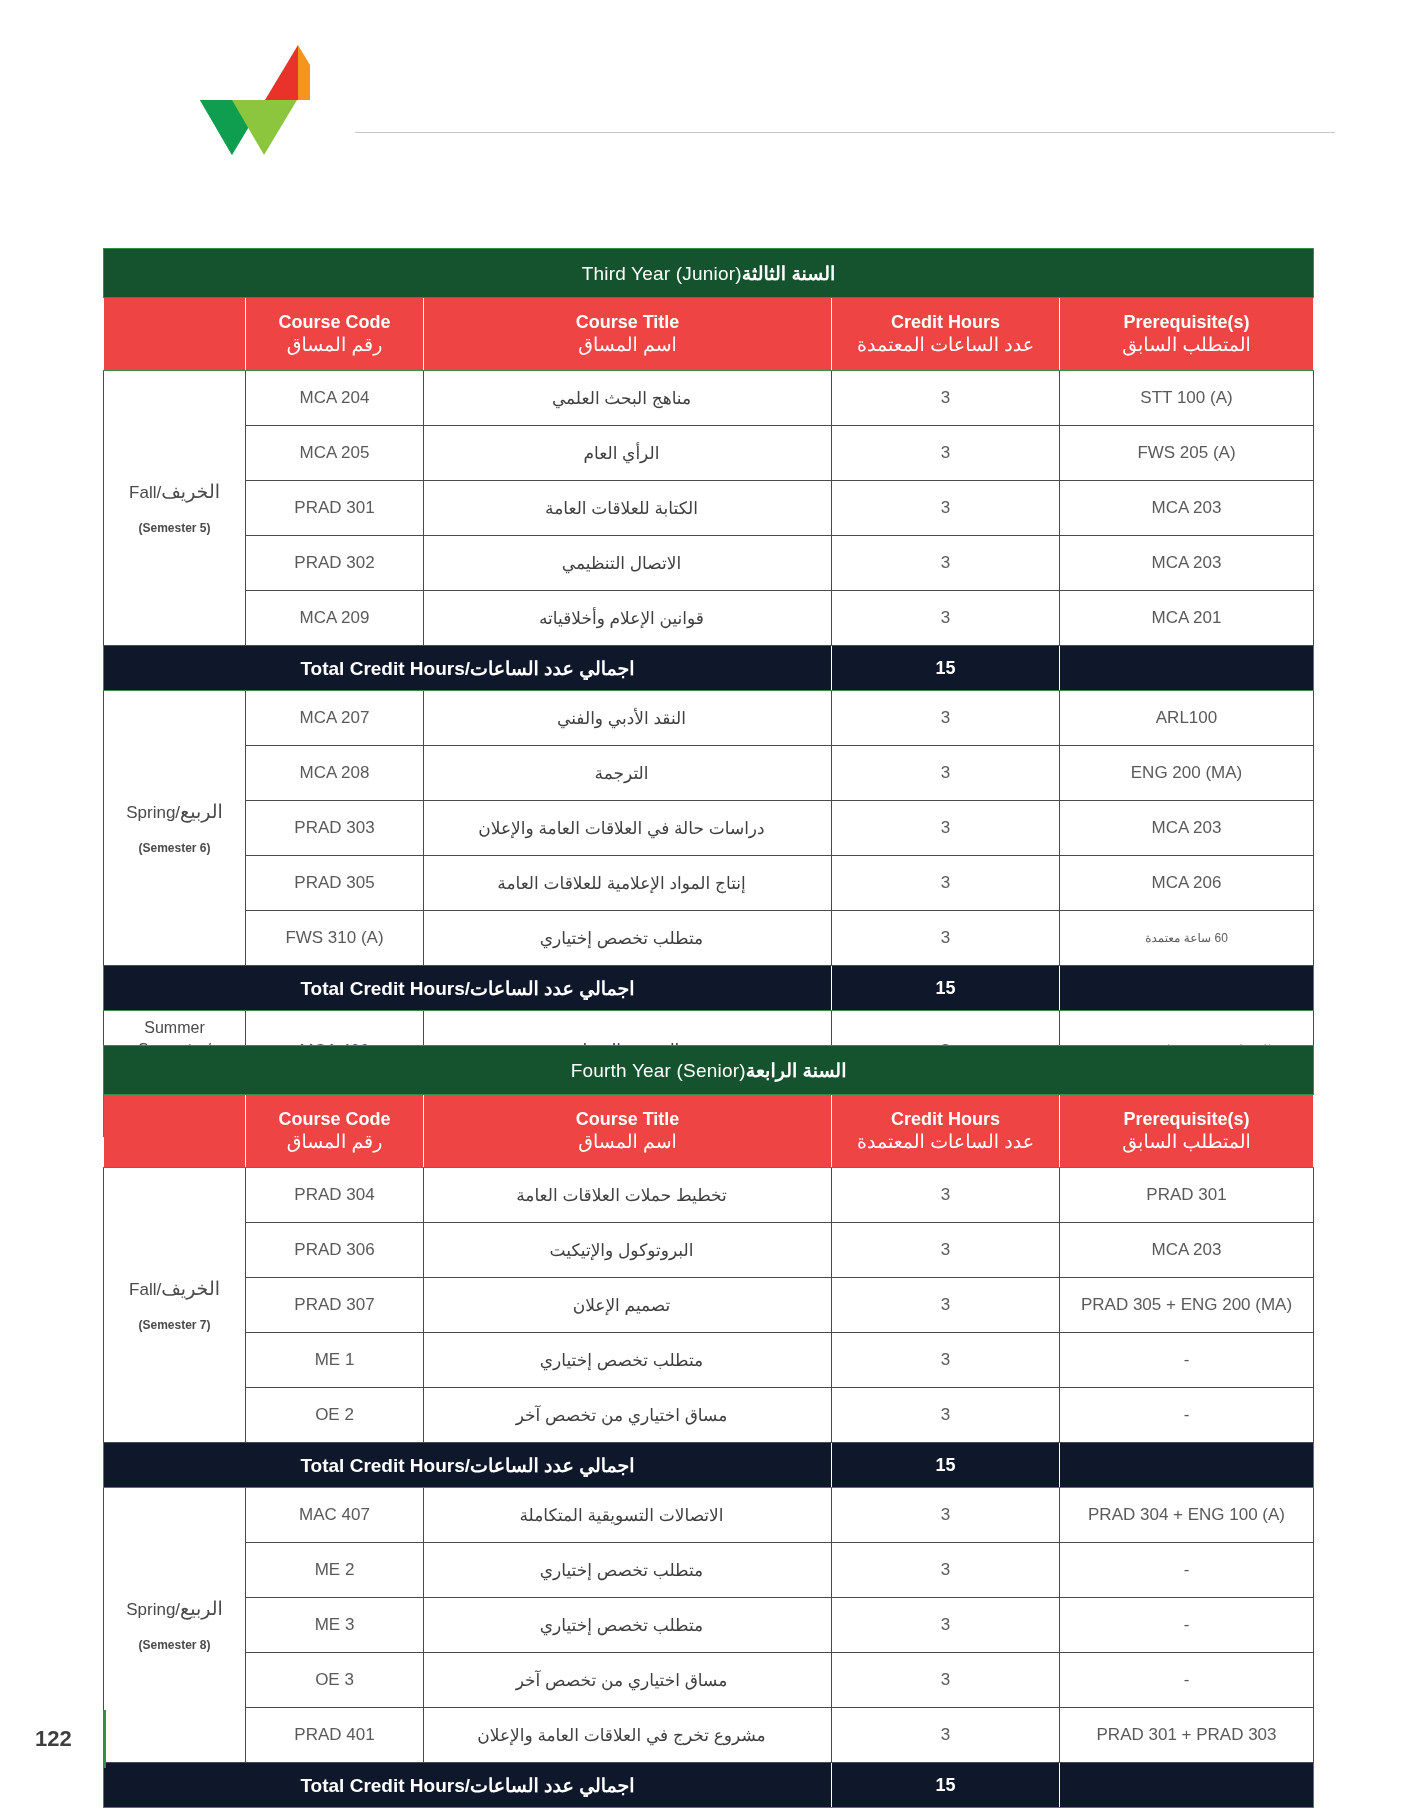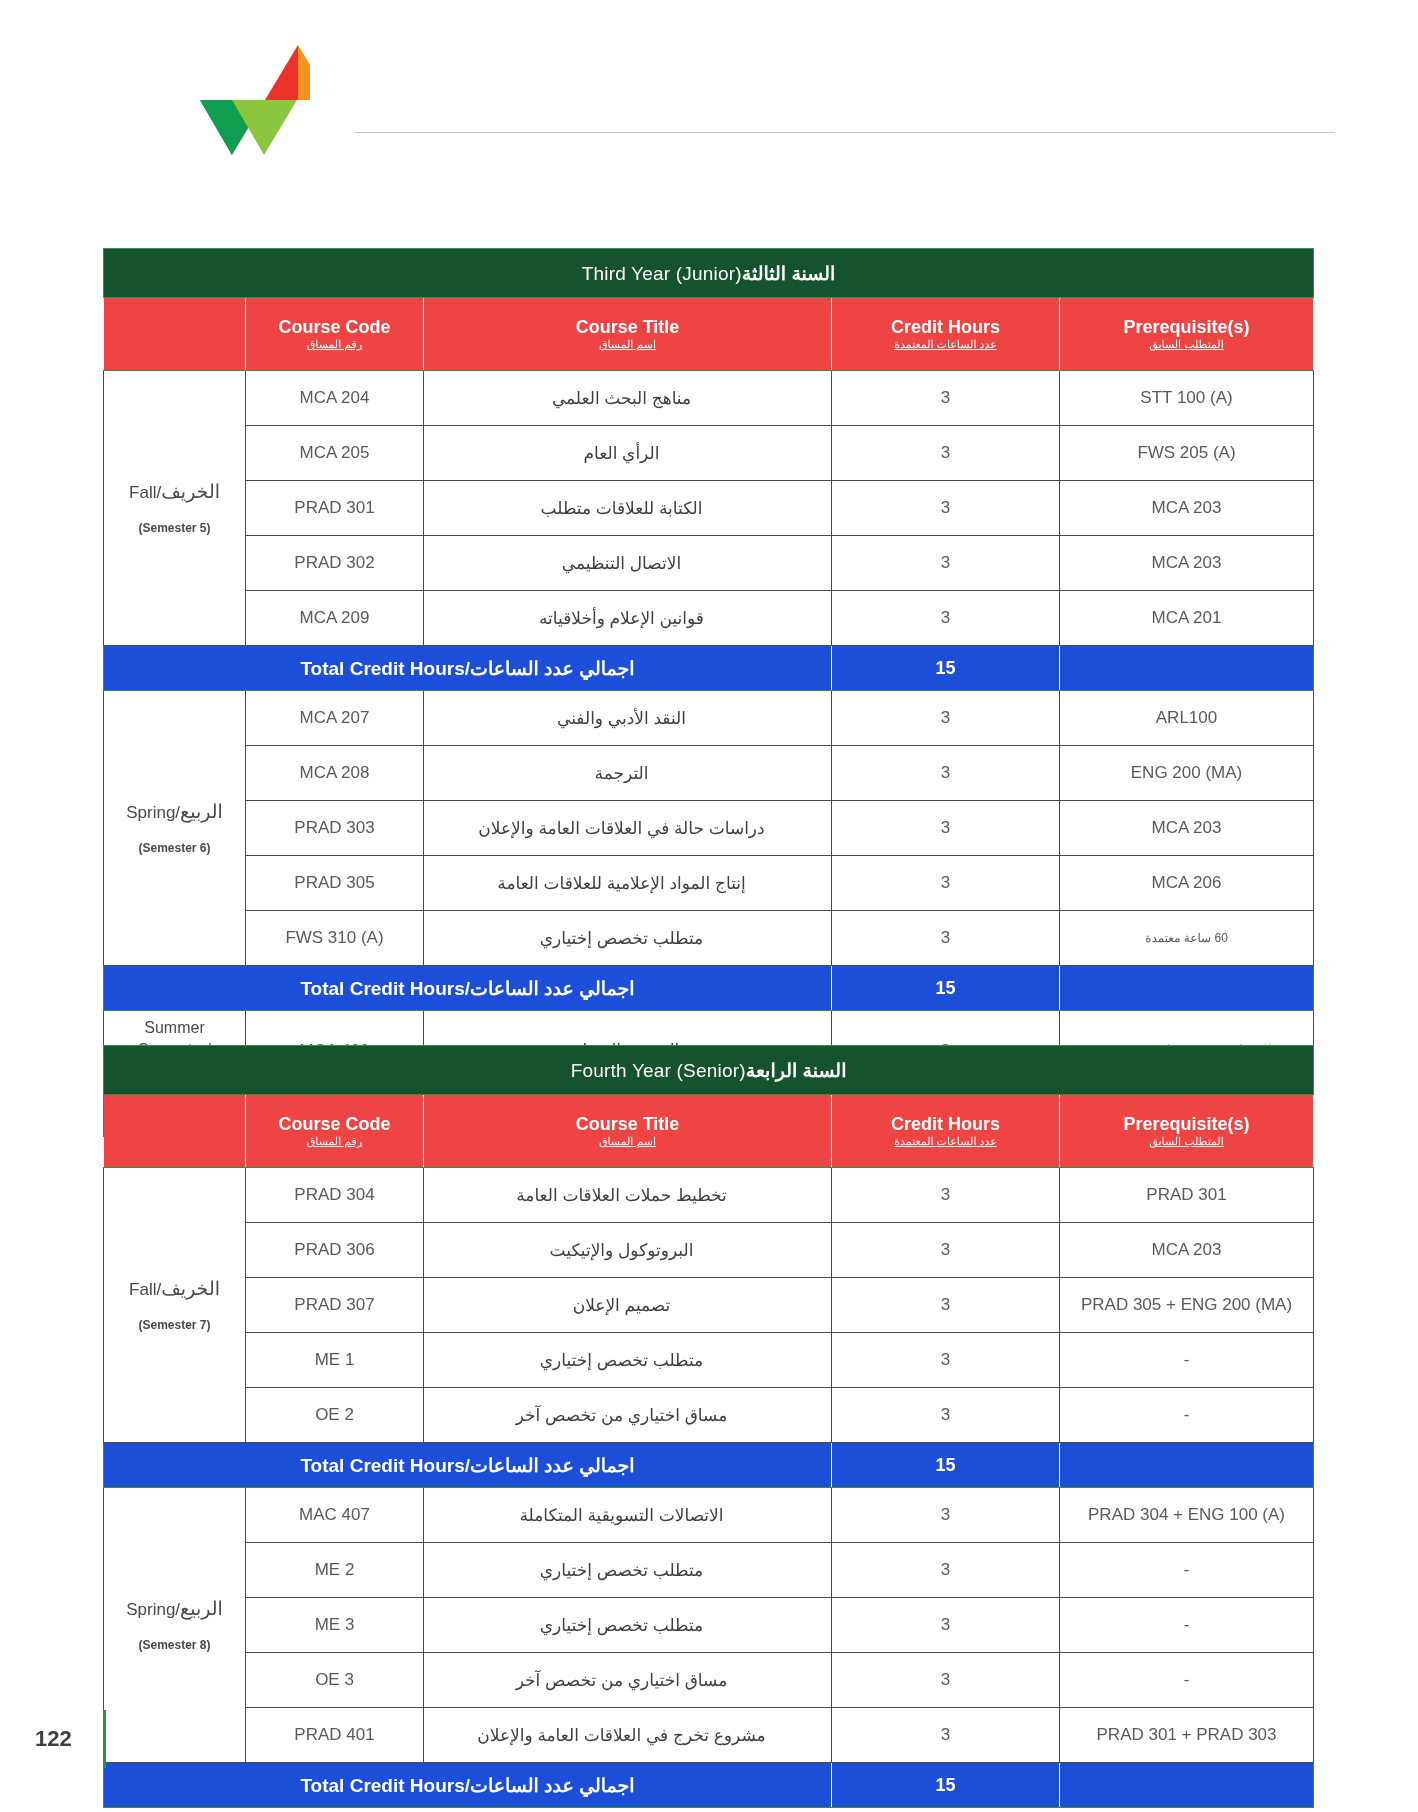--- a/index.html
+++ b/index.html
@@ -92,23 +92,22 @@
     padding: 5px 4px !important;
   }
   .col-head.blank { border-left: none !important; }
   .col-head .en {
     display: block;
     font-size: 18px;
     font-weight: bold;
   }
   .col-head .ar {
     display: block;
-    font-size: 11px;
+    font-size: 19px;
     direction: rtl;
-    text-decoration: underline;
   }
 
   
   .sem-cell {
     text-align: center;
     padding: 6px 4px !important;
     line-height: 1.45;
     font-size: 16px;
     color: #4a4a4a;
   }
@@ -149,21 +148,21 @@
     direction: rtl;
     font-size: 15px;
   }
   td.prereq.ar-sm {
     direction: rtl;
     font-size: 12px;
   }
 
   
   tr.total-row td {
-    background: #1d4ed8;
+    background: #0f172a;
     color: #ffffff;
     border-color: #2e9244 !important;
     height: 44px;
   }
   tr.total-row td.total-label {
     text-align: center;
     font-size: 19px;
     font-weight: bold;
     border-right: 1px solid #ffffff !important;
   }
@@ -261,21 +260,21 @@
         <td class="prereq">STT 100 (A)</td>
       </tr>
       <tr>
         <td class="code">MCA 205</td>
         <td class="title">الرأي العام</td>
         <td class="hours">3</td>
         <td class="prereq">FWS 205 (A)</td>
       </tr>
       <tr>
         <td class="code">PRAD 301</td>
-        <td class="title">الكتابة للعلاقات متطلب</td>
+        <td class="title">الكتابة للعلاقات العامة</td>
         <td class="hours">3</td>
         <td class="prereq">MCA 203</td>
       </tr>
       <tr>
         <td class="code">PRAD 302</td>
         <td class="title">الاتصال التنظيمي</td>
         <td class="hours">3</td>
         <td class="prereq">MCA 203</td>
       </tr>
       <tr>

